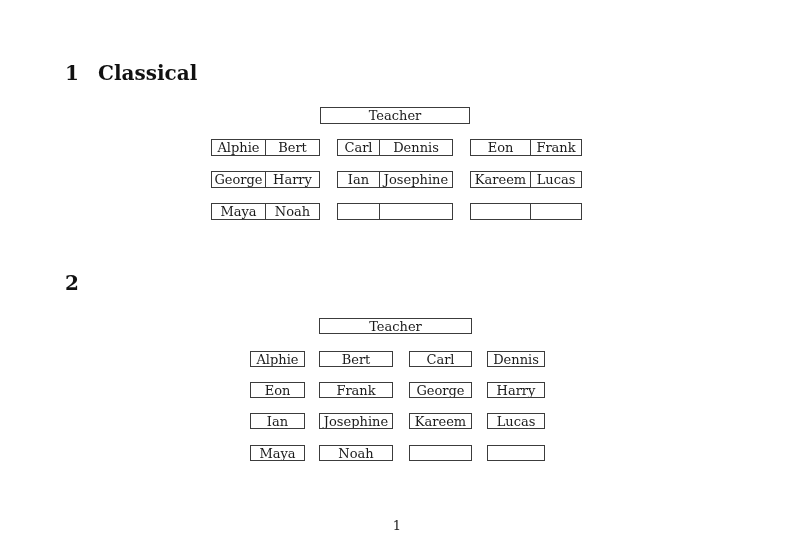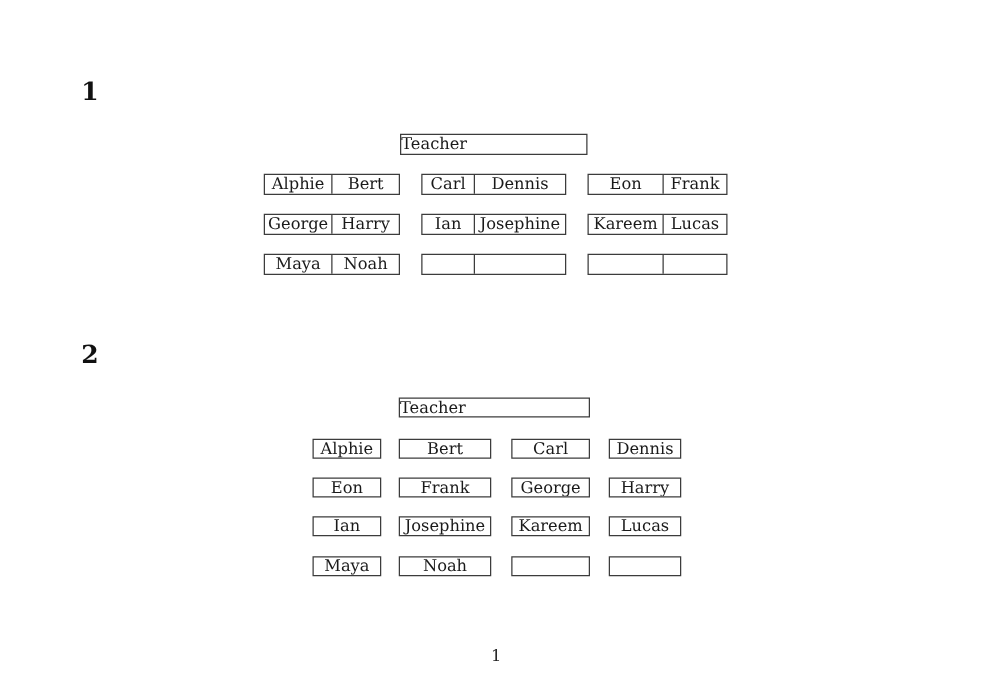--- a/index.html
+++ b/index.html
@@ -32,20 +32,21 @@
   #heading-distributed { top: 272px; }
 
   
   .teacher-box {
     position: absolute;
     box-sizing: border-box;
     border: 1px solid #3c3c3c;
     background: #ffffff;
     display: flex;
     align-items: center;
+    justify-content: center;
     font-size: 13px;
     line-height: 1;
   }
   #teacher-classical { left: 320px; top: 107px; width: 150px; height: 17px; }
   #teacher-distributed { left: 319px; top: 318px; width: 153px; height: 16px; }
 
   
   .desk {
     position: absolute;
     box-sizing: border-box;
@@ -113,20 +114,21 @@
     color: #222222;
   }
 </style>
 </head>
 <body>
 
 <div id="page">
 
   <div class="heading" id="heading-classical">
     <span class="num">1</span>
+    <span class="ttl">Classical</span>
   </div>
 
   <div class="teacher-box" id="teacher-classical">
     <span>Teacher</span>
   </div>
 
   <div class="desk cc1 cr1">
     <span class="cell">Alphie</span>
     <span class="cell">Bert</span>
   </div>

